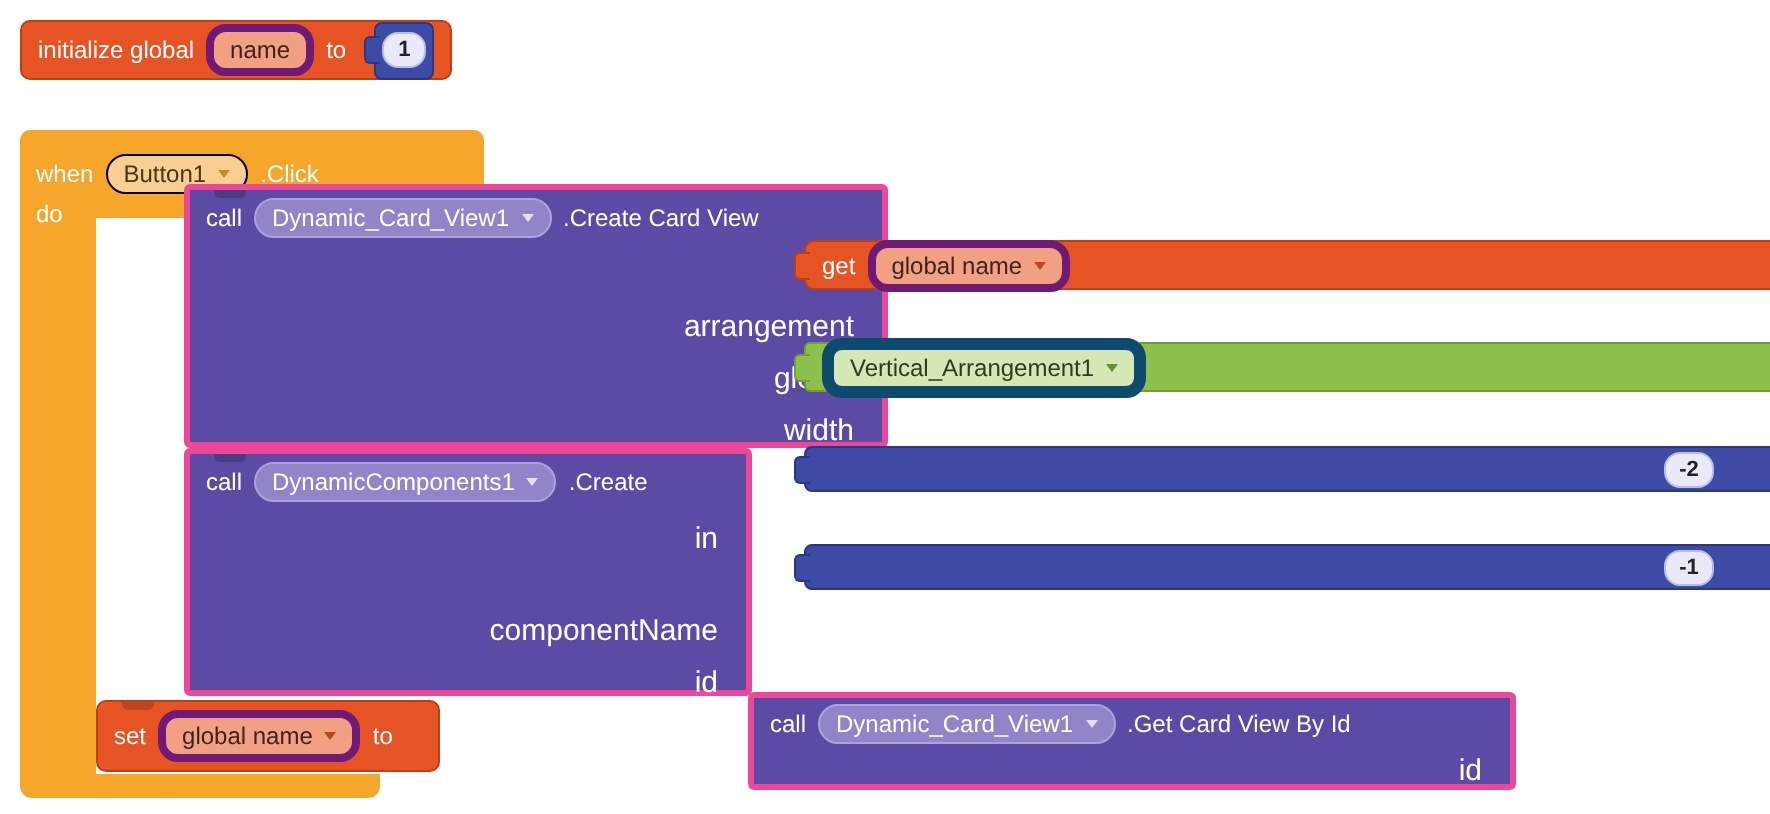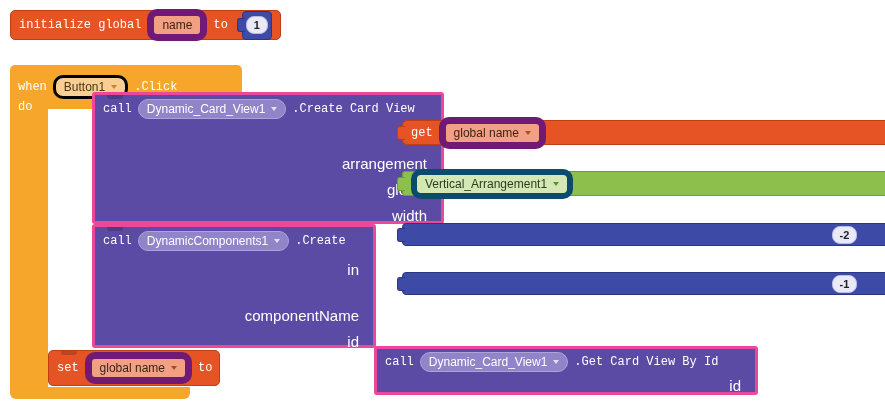--- a/index.html
+++ b/index.html
@@ -1,29 +1,29 @@
 <!DOCTYPE html>
 <html><head>
 <meta charset="utf-8">
 <style>
   html,body{margin:0;padding:0;background:#fff;}
   .canvas{position:relative;width:885px;height:407px;background:#ffffff;
     font-family:"Liberation Sans",sans-serif;overflow:hidden;}
   .block{position:absolute;box-sizing:border-box;}
   .row{display:flex;align-items:center;gap:6px;padding:0 8px;}
-  .lbl{color:#fff;font-size:12px;white-space:nowrap;font-family:Liberation Mono, monospace;}
+  .lbl{color:#fff;font-size:12px;white-space:nowrap;}
   .orange{background:#E65426;border:1px solid #BF3F15;border-radius:5px;}
   .amber{background:#F5A62B;border-radius:5px;}
   .purple{background:#5B4BA5;border:3px solid #ec4899;border-radius:3px;margin-left:44px;}
   .green{background:#8CBF4B;border:1px solid #6F9E35;border-radius:3px;}
   .indigo{background:#3E4BA6;border:1px solid #2C3784;border-radius:4px;}
   .pill{display:inline-flex;align-items:center;font-size:12px;border-radius:10px;
     padding:1px 8px;white-space:nowrap;line-height:16px;}
-  .pill-orange{background:#F2A083;border:7px solid #701a75;color:#40221a;}
-  .pill-amber{background:#F9CE92;border:3px solid #000000;color:#4a3514;}
+  .pill-orange{background:#F2A083;border:4px solid #701a75;color:#40221a;}
+  .pill-amber{background:#F9CE92;border:1px solid #000000;color:#4a3514;}
   .pill-purple{background:#9184C8;border:1px solid #ADA2DC;color:#ffffff;}
   .pill-green{background:#D4E8B6;border:6px solid #0c4a6e;color:#2e3c1d;}
   .numpill{background:#E9E9F7;border:1px solid #B8BCE8;border-radius:8px;color:#222;
     font-size:11px;font-weight:bold;padding:0 7px;line-height:16px;}
   .arr{display:inline-block;width:0;height:0;border-left:3.5px solid transparent;
     border-right:3.5px solid transparent;border-top:4.5px solid #000;margin-left:6px;}
   .arr-orange{border-top-color:#B44A20;}
   .arr-amber{border-top-color:#C08A2E;}
   .arr-purple{border-top-color:#E4E0F4;}
   .arr-green{border-top-color:#5E8F2F;}

